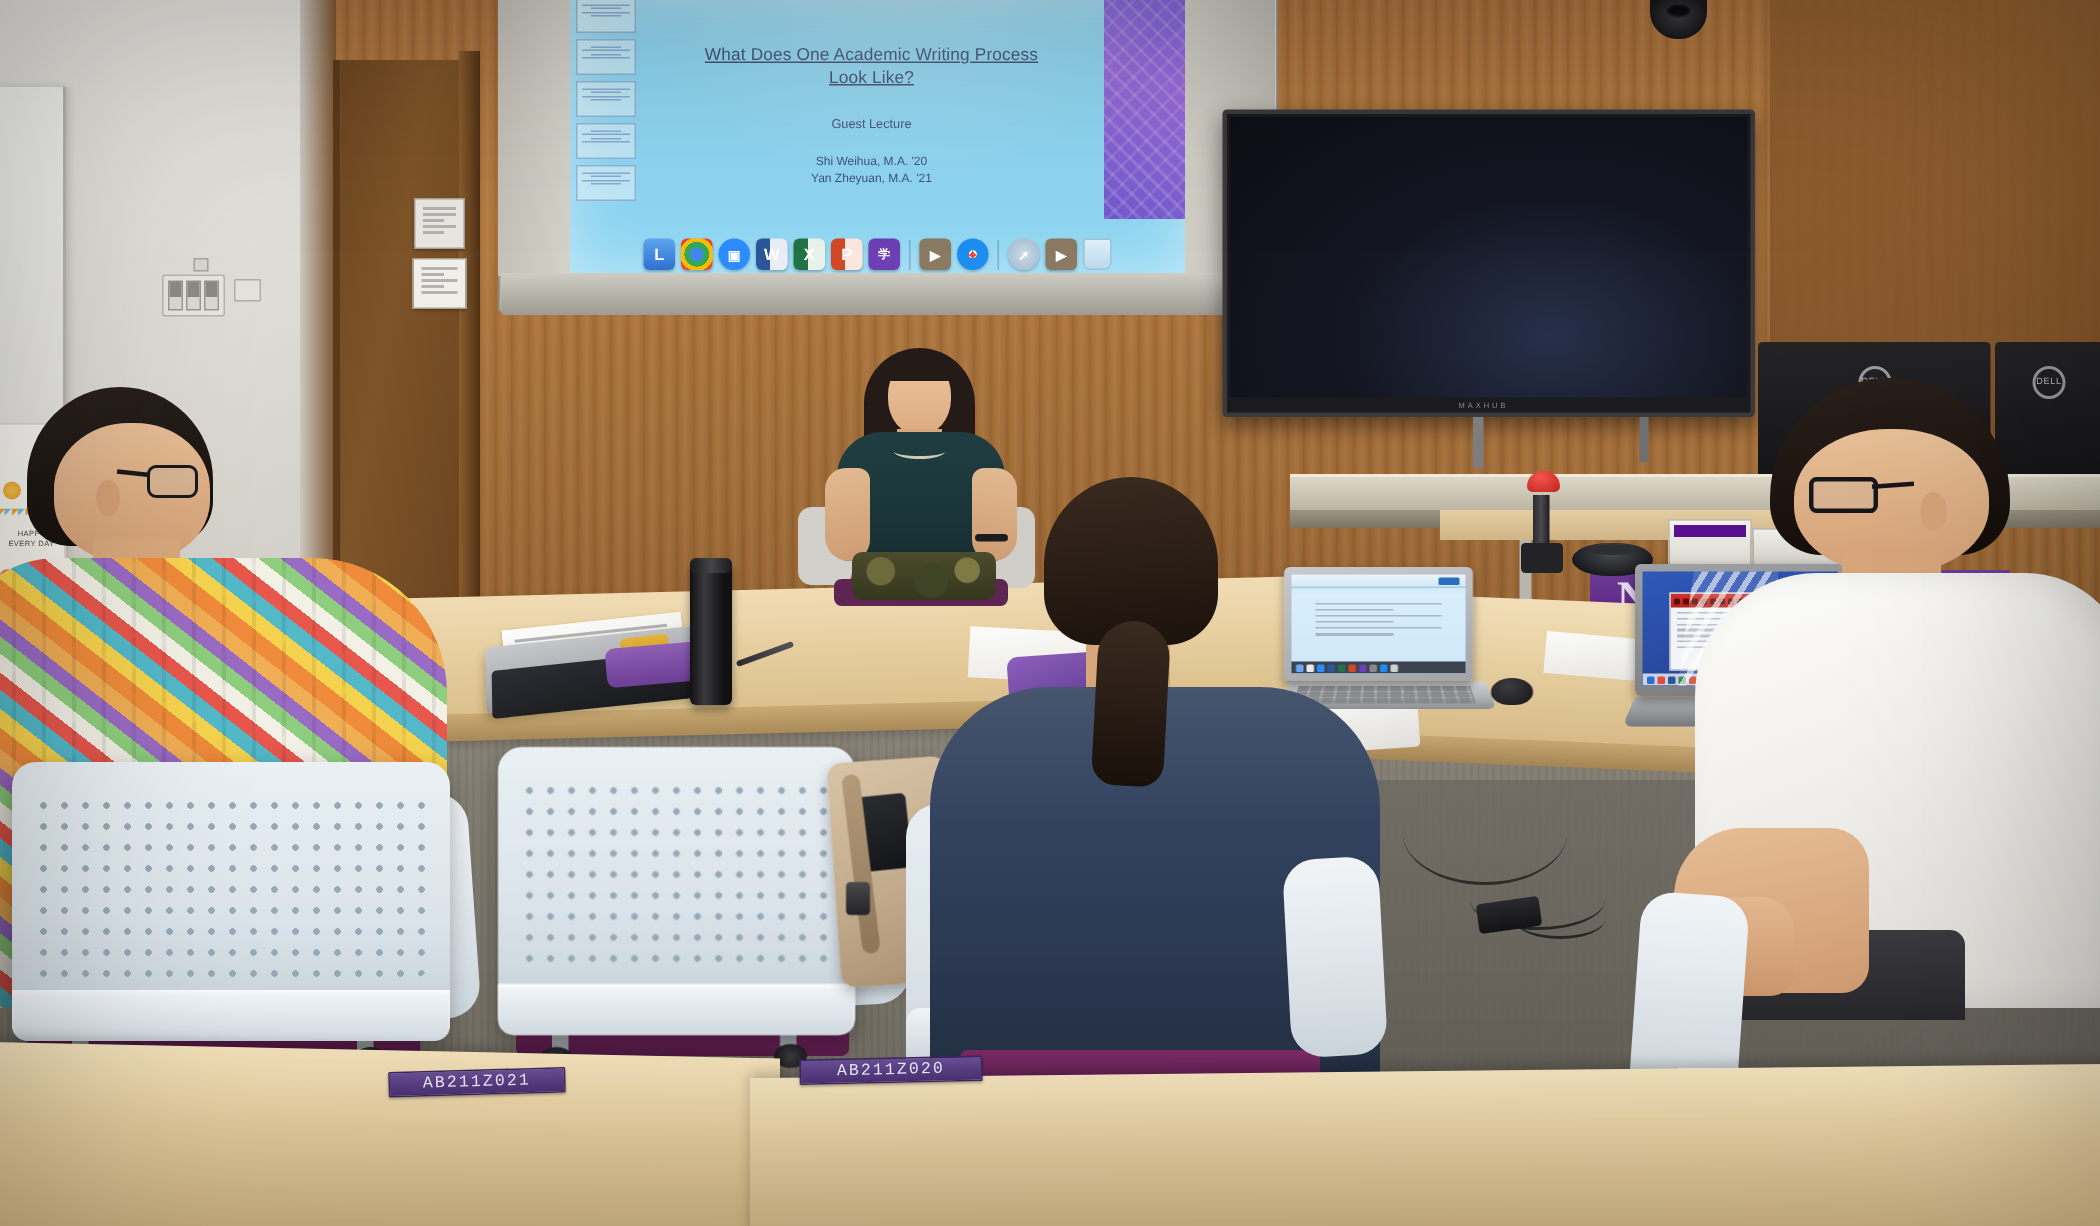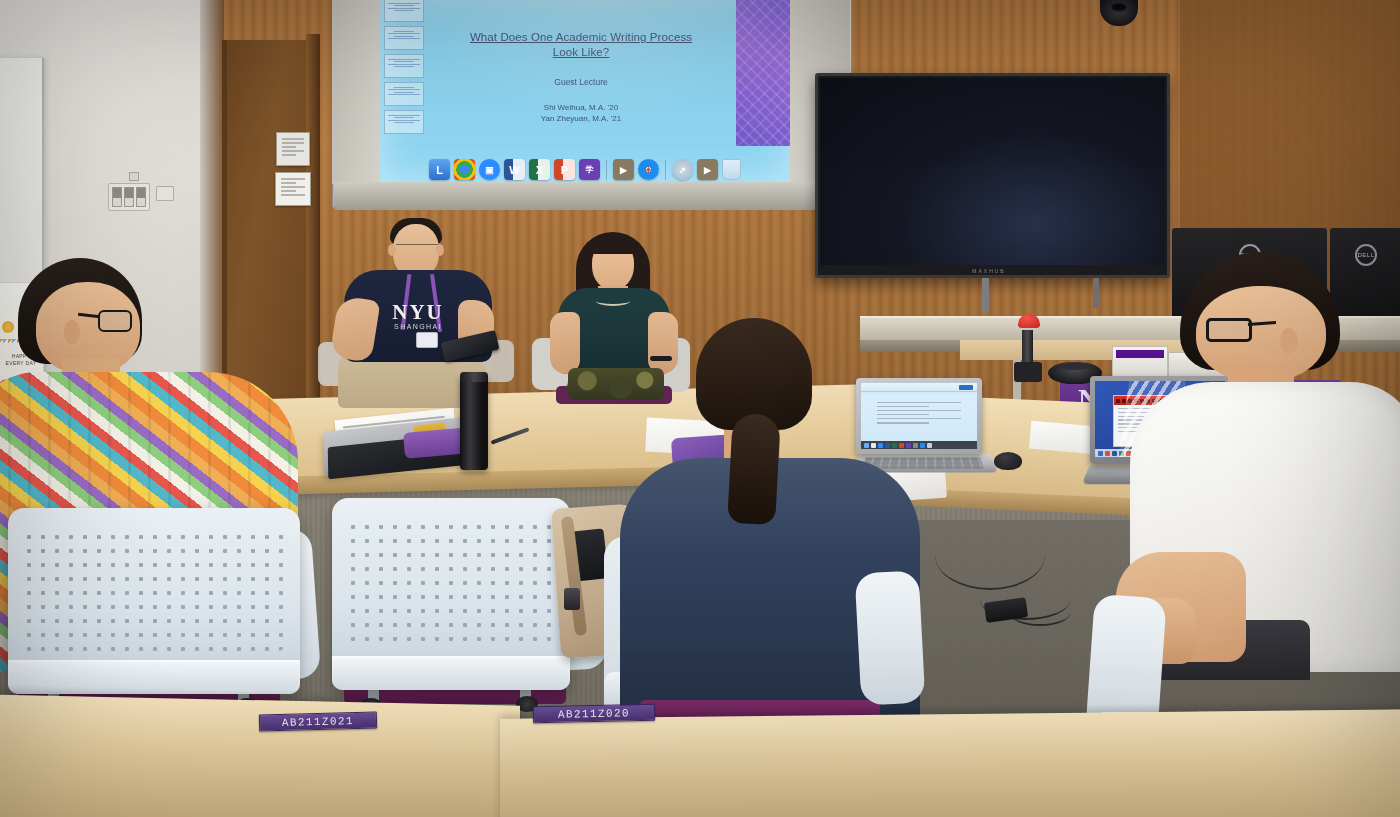--- a/index.html
+++ b/index.html
@@ -1071,39 +1071,20 @@
   <div class="abs cable" id="cable-1"></div>
   <div class="abs cable" id="cable-2"></div>
   <div class="abs cable" id="cable-3"></div>
   <div class="abs" id="power-brick"></div>
 
   <div class="abs" id="table-main"></div>
   <div class="abs" id="table-main-edge"></div>
   <div class="abs" id="table-right"></div>
   <div class="abs" id="table-right-edge"></div>
 
-  <div class="abs" id="p1">
-    <div class="abs" id="p1-chair"></div>
-    <div class="abs" id="p1-chair-r"></div>
-    <div class="abs" id="p1-legs"></div>
-    <div class="abs" id="p1-hair"></div>
-    <div class="abs" id="p1-head"></div>
-    <div class="abs" id="p1-ear-l"></div>
-    <div class="abs" id="p1-ear-r"></div>
-    <div class="abs" id="p1-glasses"></div>
-    <div class="abs" id="p1-torso"></div>
-    <div class="abs" id="p1-lanyard-l"></div>
-    <div class="abs" id="p1-lanyard-r"></div>
-    <div class="abs" id="p1-nyu">NYU</div>
-    <div class="abs" id="p1-nyu-sub">SHANGHAI</div>
-    <div class="abs" id="p1-badge"></div>
-    <div class="abs" id="p1-arm-l"></div>
-    <div class="abs" id="p1-arm-r"></div>
-    <div class="abs" id="p1-tablet"></div>
-  </div>
 
   <div class="abs" id="p2">
     <div class="abs" id="p2-chair-l"></div>
     <div class="abs" id="p2-chair-r"></div>
     <div class="abs" id="p2-chair-seat"></div>
     <div class="abs" id="p2-hair-back"></div>
     <div class="abs" id="p2-head"></div>
     <div class="abs" id="p2-bangs"></div>
     <div class="abs" id="p2-neck"></div>
     <div class="abs" id="p2-torso"></div>

